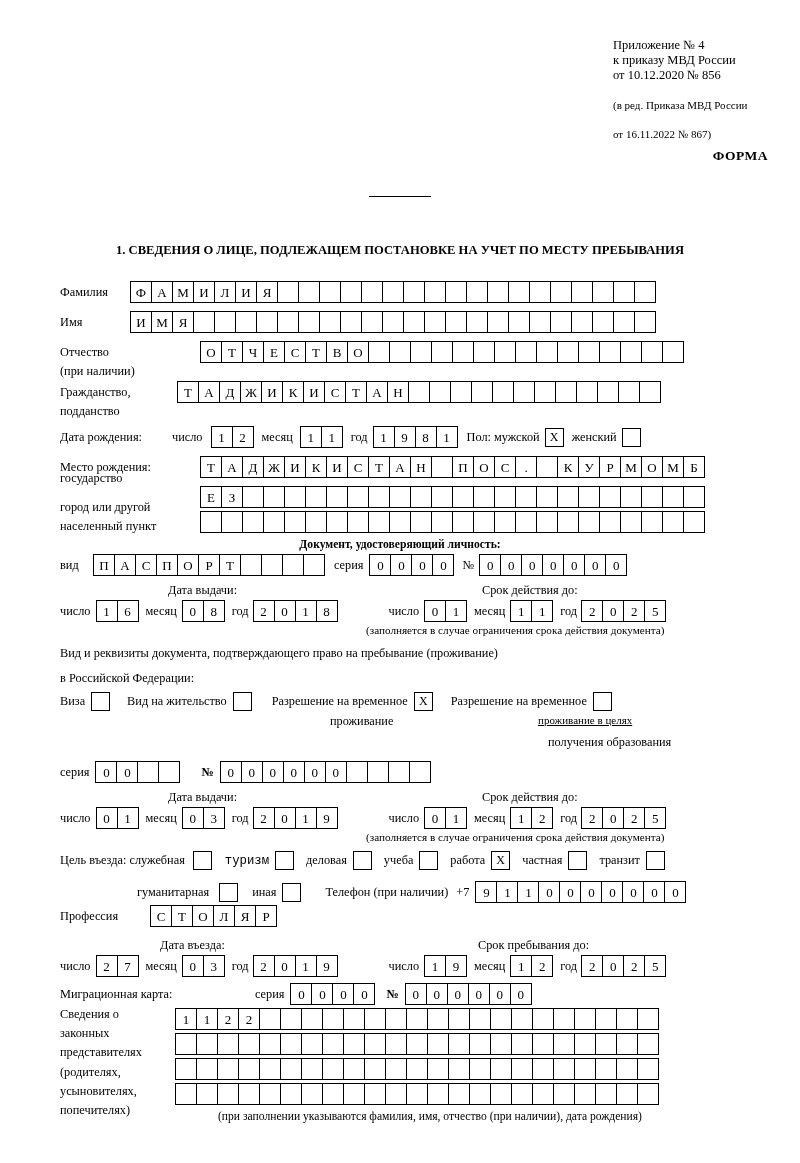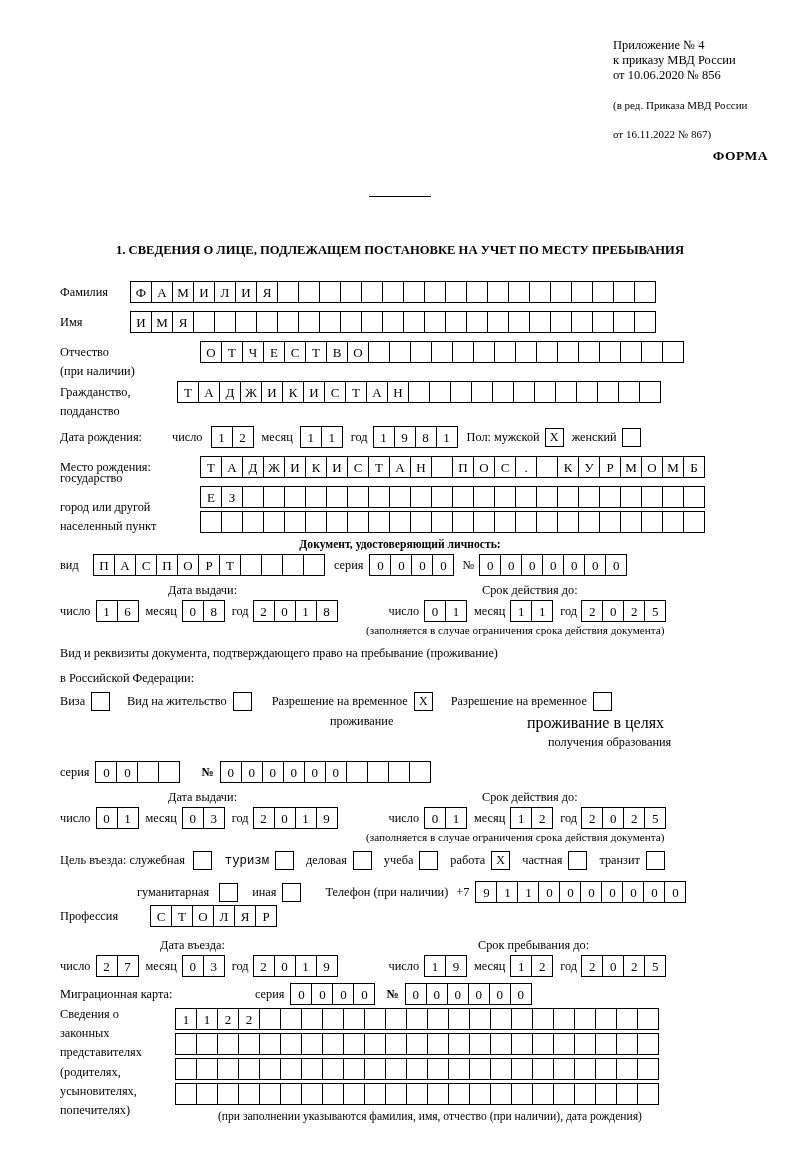--- a/index.html
+++ b/index.html
@@ -36,21 +36,21 @@
   .lbl2{font-size:12.3px;}
 </style>
 </head>
 <body>
 
 <div class="page">
 
   <div class="hdr">
     <div>Приложение № 4</div>
     <div>к приказу МВД России</div>
-    <div>от 10.06.2020 № 856</div>
+    <div>от 10.12.2020 № 856</div>
     <div class="small">(в ред. Приказа МВД России</div>
     <div class="small">от 16.11.2022 № 867)</div>
   </div>
   <div class="forma">ФОРМА</div>
 
   <div class="title">
     <div><span class="ul"></span></div>
   </div>
 
   <div class="section1">1. СВЕДЕНИЯ О ЛИЦЕ, ПОДЛЕЖАЩЕМ ПОСТАНОВКЕ НА УЧЕТ ПО МЕСТУ ПРЕБЫВАНИЯ</div>
@@ -376,21 +376,21 @@
     <span class="lbl lbl2" style="margin-right:6px;">Виза</span>
     <span class="box" id="b-visa"></span>
     <span class="lbl lbl2" style="margin:0 6px 0 17px;">Вид на жительство</span>
     <span class="box" id="b-residence"></span>
     <span class="lbl lbl2" style="margin:0 6px 0 20px;">Разрешение на временное</span>
     <span class="box" id="b-tempres">X</span>
     <span class="lbl lbl2" style="margin:0 6px 0 18px;">Разрешение на временное</span>
     <span class="box" id="b-tempedu"></span>
   </div>
   <div style="position:absolute;left:330px;top:714px;font-size:12.3px;">проживание</div>
-  <div style="position:absolute;left:527px;top:714px;font-size:16px;">проживание в целях</div>
+  <div style="position:absolute;left:538px;top:714px;font-size:11px;text-decoration:underline;">проживание в целях</div>
   <div style="position:absolute;left:548px;top:735px;font-size:12.3px;">получения образования</div>
 
   <div class="row" style="left:60px;top:761px;">
     <span class="lbl lbl2" style="margin-right:6px;">серия</span>
     <span class="cells" id="c-stayseries">
         <span class="cell">0</span>
         <span class="cell">0</span>
         <span class="cell"></span>
         <span class="cell"></span>
       </span>

